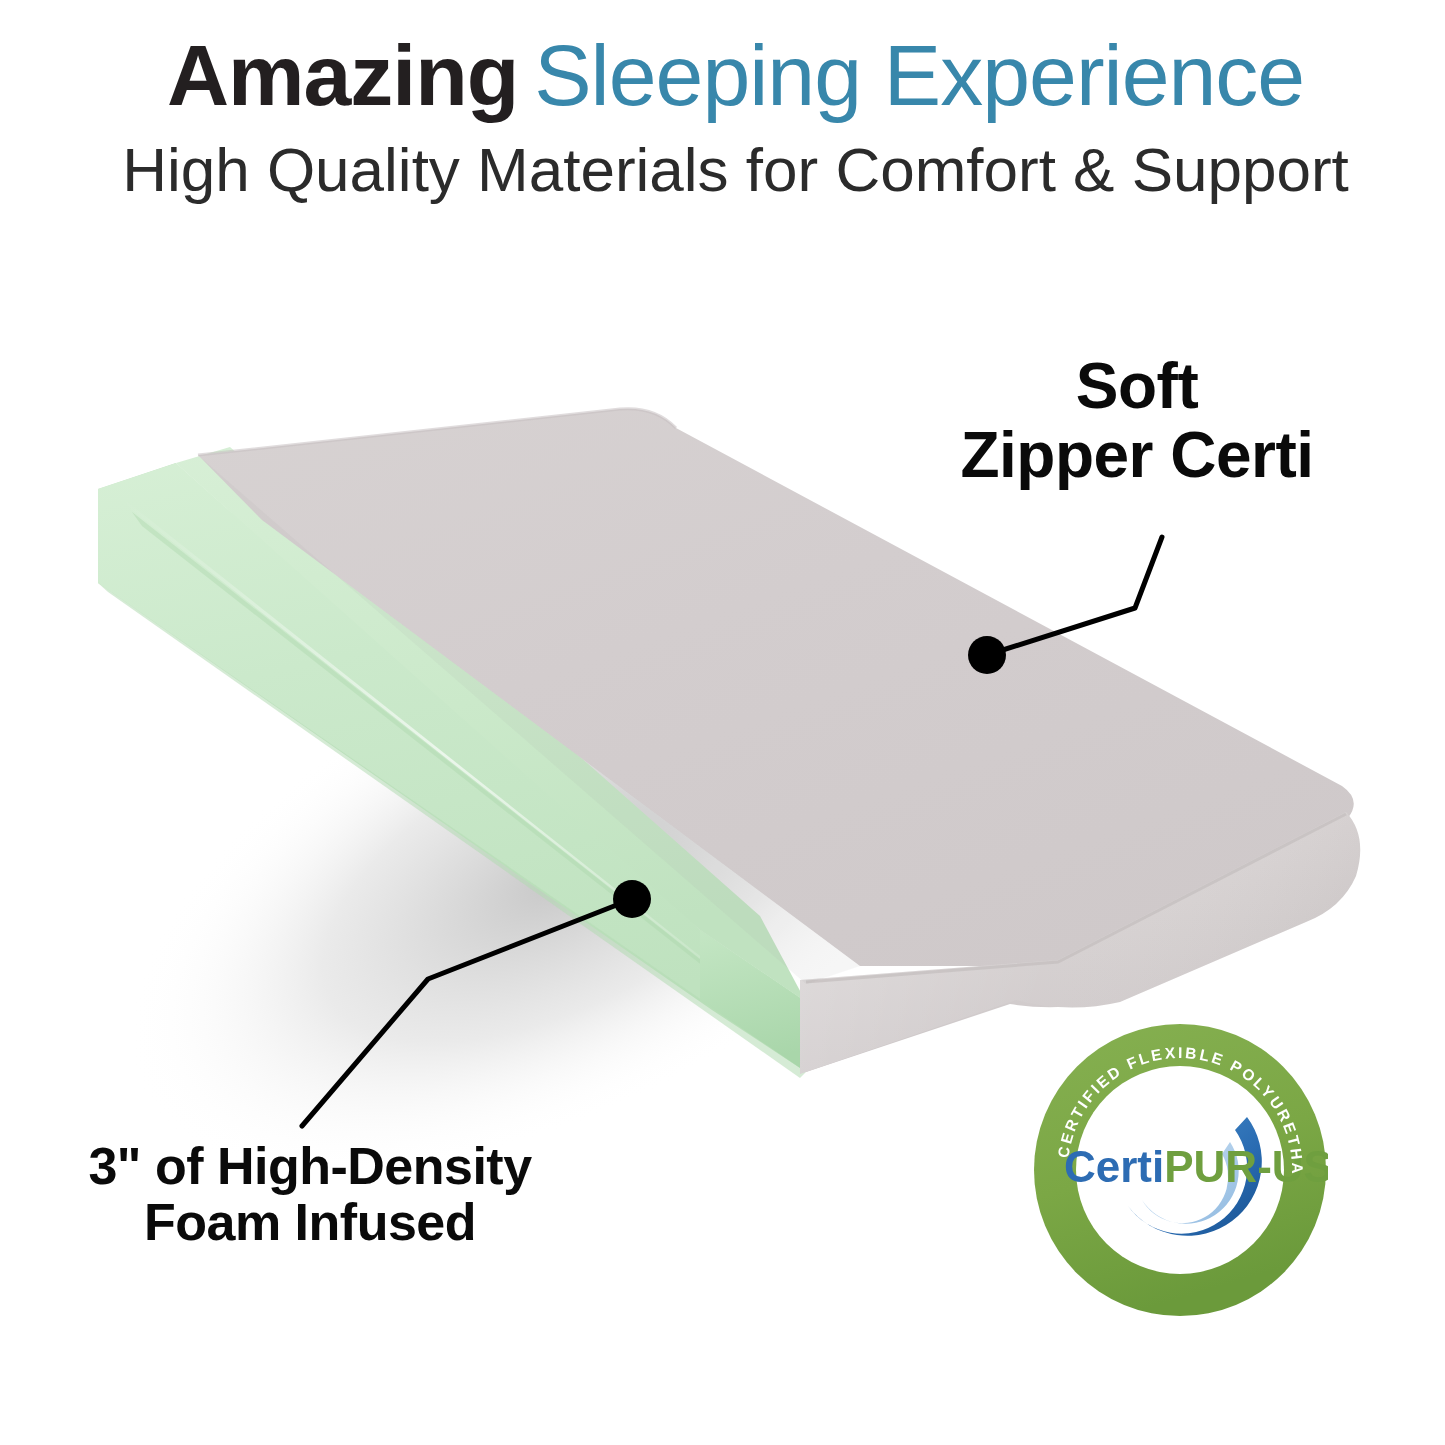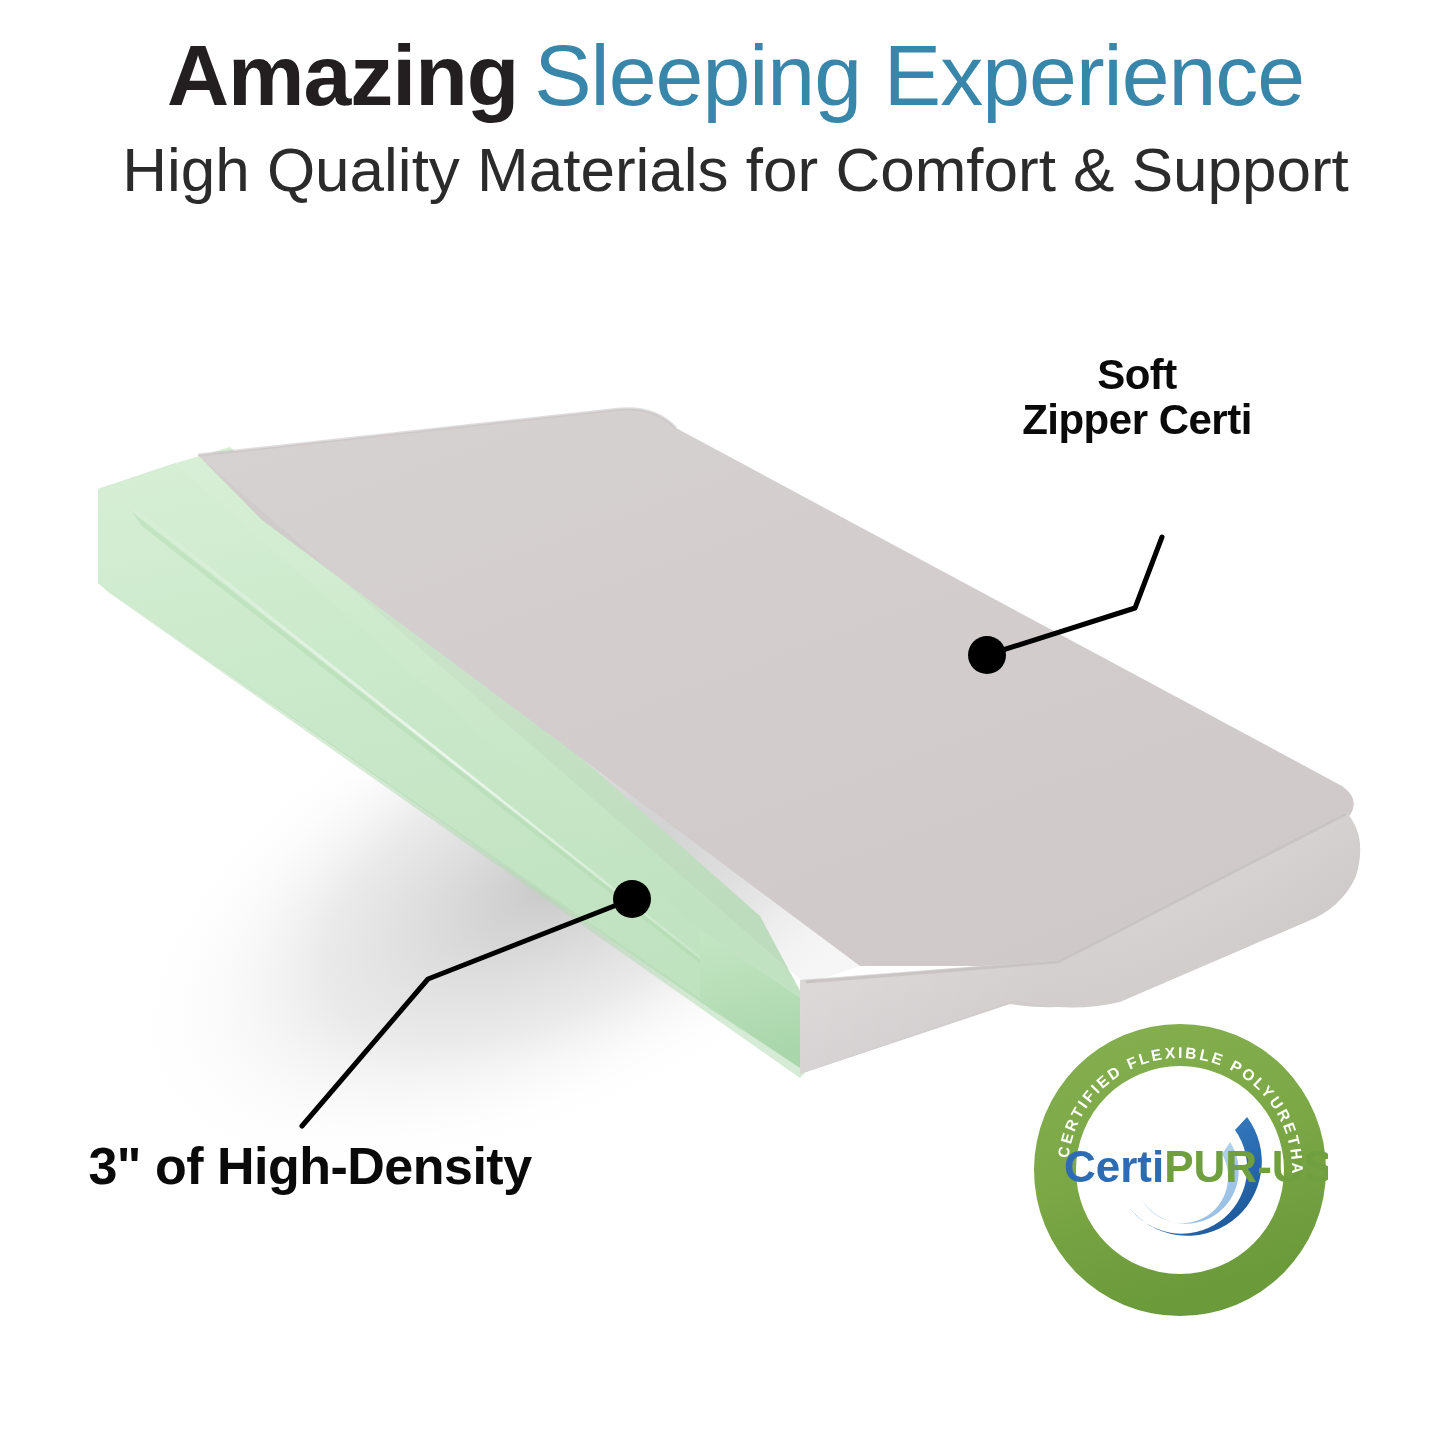--- a/index.html
+++ b/index.html
@@ -72,21 +72,21 @@
     font-family: "Liberation Sans", sans-serif;
     font-weight: 700;
     color: #0a0a0a;
     line-height: 1.08;
     letter-spacing: -0.5px;
   }
   .callout-cover {
     right: 48px;
     top: 352px;
     text-align: center;
-    font-size: 42px;
+    font-size: 64px;
     width: 520px;
   }
   .callout-foam {
     left: 30px;
     top: 1138px;
     text-align: center;
     font-size: 52px;
     width: 560px;
   }
   .callout .line {
@@ -244,20 +244,21 @@
     </svg>
   </div>
 
   <div class="callout callout-cover">
     <span class="line">Soft</span>
     <span class="line">Zipper Certi</span>
   </div>
 
   <div class="callout callout-foam">
     <span class="line">3" of High-Density</span>
+    <span class="line">Foam Infused</span>
   </div>
 
   <div class="badge">
     <svg width="296" height="296" viewBox="0 0 296 296" xmlns="http://www.w3.org/2000/svg">
       <defs>
         <path id="arcTop" d="M 36 148 A 112 112 0 0 1 260 148"></path>
         <path id="arcBottom" d="M 45 148 A 103 103 0 0 0 251 148"></path>
         <linearGradient id="gRing" x1="0" y1="0" x2="0.3" y2="1">
           <stop offset="0%" stop-color="#86b051"></stop>
           <stop offset="55%" stop-color="#7ba745"></stop>

